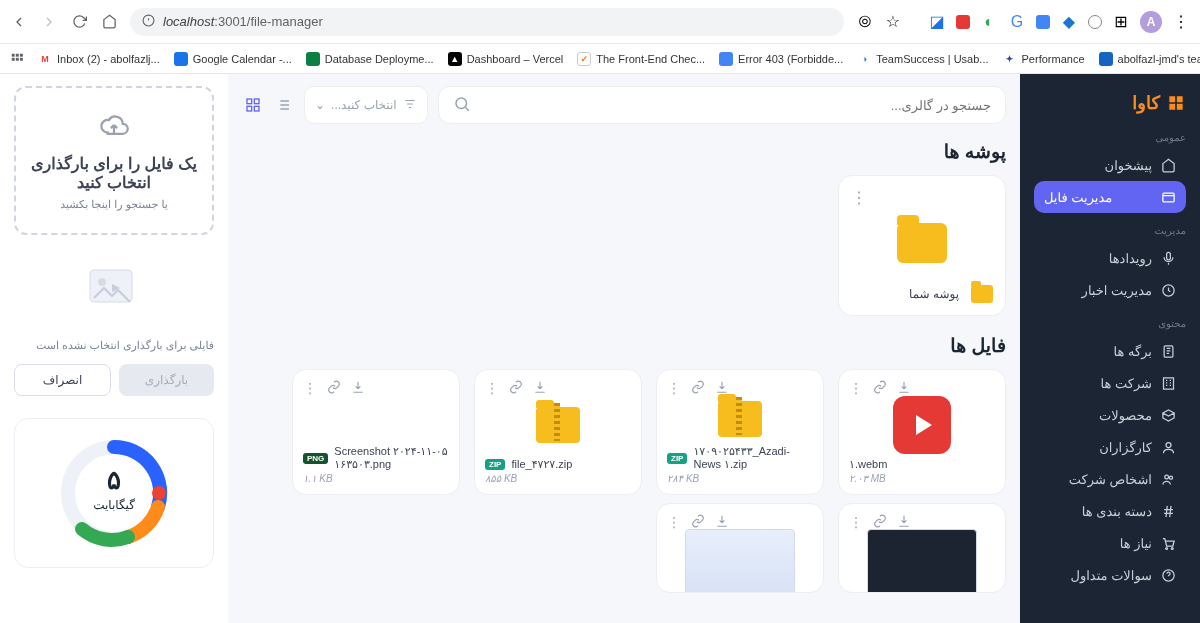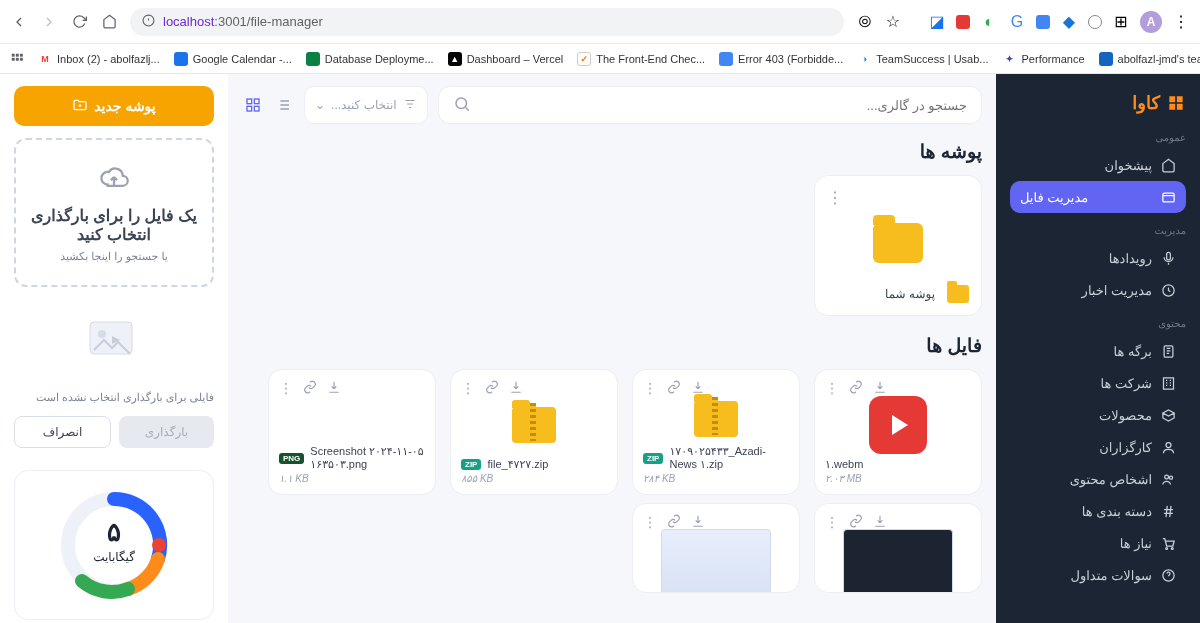--- a/index.html
+++ b/index.html
@@ -2,34 +2,34 @@
 <html dir="rtl"><head>
 <meta charset="utf-8">
 <style>
 * { margin: 0; padding: 0; box-sizing: border-box; font-family: -apple-system, BlinkMacSystemFont, "Segoe UI", Tahoma, sans-serif; }
 body { background: #fff; width: 1200px; height: 623px; overflow: hidden; direction: ltr; }
 
 
 .browser-chrome { height: 44px; background: #fff; border-bottom: 1px solid #e8e8e8; display: flex; align-items: center; padding: 0 10px; gap: 12px; }
 .nav-btn { width: 18px; height: 18px; display: flex; align-items: center; justify-content: center; color: #5f6368; cursor: pointer; }
 .url-bar { flex: 1; display: flex; align-items: center; background: #f1f3f4; border-radius: 14px; height: 28px; padding: 0 12px; gap: 8px; color: #5f6368; font-size: 13px; }
-.url-bar .host { color: #6d28d9; }
+.url-bar .host { color: #404040; font-style: italic; }
 .chrome-icons { display: flex; gap: 10px; align-items: center; }
 .chrome-icons > * { width: 18px; height: 18px; display: flex; align-items: center; justify-content: center; }
 .avatar { width: 22px; height: 22px; border-radius: 50%; background: #b39ddb; color: #fff; font-size: 12px; font-weight: 600; display: flex; align-items: center; justify-content: center; }
 
 
 .bookmarks { height: 30px; background: #fff; border-bottom: 1px solid #e8e8e8; display: flex; align-items: center; padding: 0 10px; gap: 14px; font-size: 11px; color: #333; }
 .bm { display: flex; align-items: center; gap: 5px; cursor: pointer; white-space: nowrap; }
 .bm .bico { width: 14px; height: 14px; border-radius: 3px; display: flex; align-items: center; justify-content: center; font-size: 9px; color: #fff; font-weight: bold; }
 .spacer { flex: 1; }
 
 
 .app { display: flex; height: 549px; direction: rtl; }
-.sidebar { width: 204px; background: #1c2533; color: #c0c7d1; padding: 18px 14px; }
+.sidebar { width: 180px; background: #1c2533; color: #c0c7d1; padding: 18px 14px; }
 .brand { color: #ff8c1a; font-weight: 700; font-size: 18px; display: flex; align-items: center; gap: 6px; justify-content: flex-start; margin-bottom: 18px; }
 .brand svg { width: 20px; height: 20px; }
 .side-section { font-size: 10px; color: #6f7a8b; margin: 12px 0 6px; position: relative; }
 .side-section::before { content: ""; position: absolute; right: 0; left: 30px; top: 50%; display: none; }
 .side-item { display: flex; align-items: center; gap: 8px; font-size: 13px; padding: 8px 10px; border-radius: 10px; cursor: pointer; color: #c9cfd9; }
 .side-item.active { background: #6165f1; color: #fff; justify-content: space-between; }
 .side-icon { width: 16px; height: 16px; display: inline-flex; align-items: center; justify-content: center; }
 
 
 .main { flex: 1; background: #f6f7fb; padding: 12px 14px; overflow: hidden; }
@@ -272,21 +272,21 @@
         <span>کارگزاران</span>
       </div>
     <div class="side-item">
         <span class="side-icon">
           <svg width="15" height="15" viewBox="0 0 24 24" fill="none" stroke="currentColor" stroke-width="2">
             <circle cx="9" cy="8" r="3"></circle>
             <circle cx="16" cy="9" r="2.5"></circle>
             <path d="M3 20c0-3 3-5 6-5s6 2 6 5"></path>
           </svg>
         </span>
-        <span>اشخاص محتوی</span>
+        <span>اشخاص شرکت</span>
       </div>
     <div class="side-item">
         <span class="side-icon">
           <svg width="15" height="15" viewBox="0 0 24 24" fill="none" stroke="currentColor" stroke-width="2">
             <path d="M5 9h14M5 15h14M10 3l-2 18M16 3l-2 18"></path>
           </svg>
         </span>
         <span>دسته بندی ها</span>
       </div>
     <div class="side-item">
@@ -493,27 +493,20 @@
           </div>
         <div class="file-thumb">
             <div class="img-visual"></div>
           </div>
       </div>
     </div>
   </div>
 
   <div class="upload-panel">
     <div class="inner">
-      <div class="btn-new">
-        <span>پوشه جدید</span>
-        <span><svg width="16" height="16" viewBox="0 0 24 24" fill="none" stroke="#fff" stroke-width="2">
-              <path d="M3 7a2 2 0 0 1 2-2h4l2 2h8a2 2 0 0 1 2 2v8a2 2 0 0 1-2 2H5a2 2 0 0 1-2-2z"></path>
-              <path d="M12 11v4M10 13h4"></path>
-            </svg></span>
-      </div>
       <div class="dropzone">
         <div class="cloud"><svg width="30" height="30" viewBox="0 0 24 24" fill="none" stroke="currentColor" stroke-width="1.8">
               <path d="M7 18a5 5 0 1 1 .9-9.9A6 6 0 0 1 19 11a4 4 0 0 1 0 8H7z"></path>
               <path d="M12 12v7m0-7l-2.5 2.5M12 12l2.5 2.5"></path>
             </svg></div>
         <div class="t1">یک فایل را برای بارگذاری انتخاب کنید</div>
         <div class="t2">یا جستجو را اینجا بکشید</div>
       </div>
       <div class="preview-placeholder">
         <svg width="60" height="50" viewBox="0 0 60 50">

